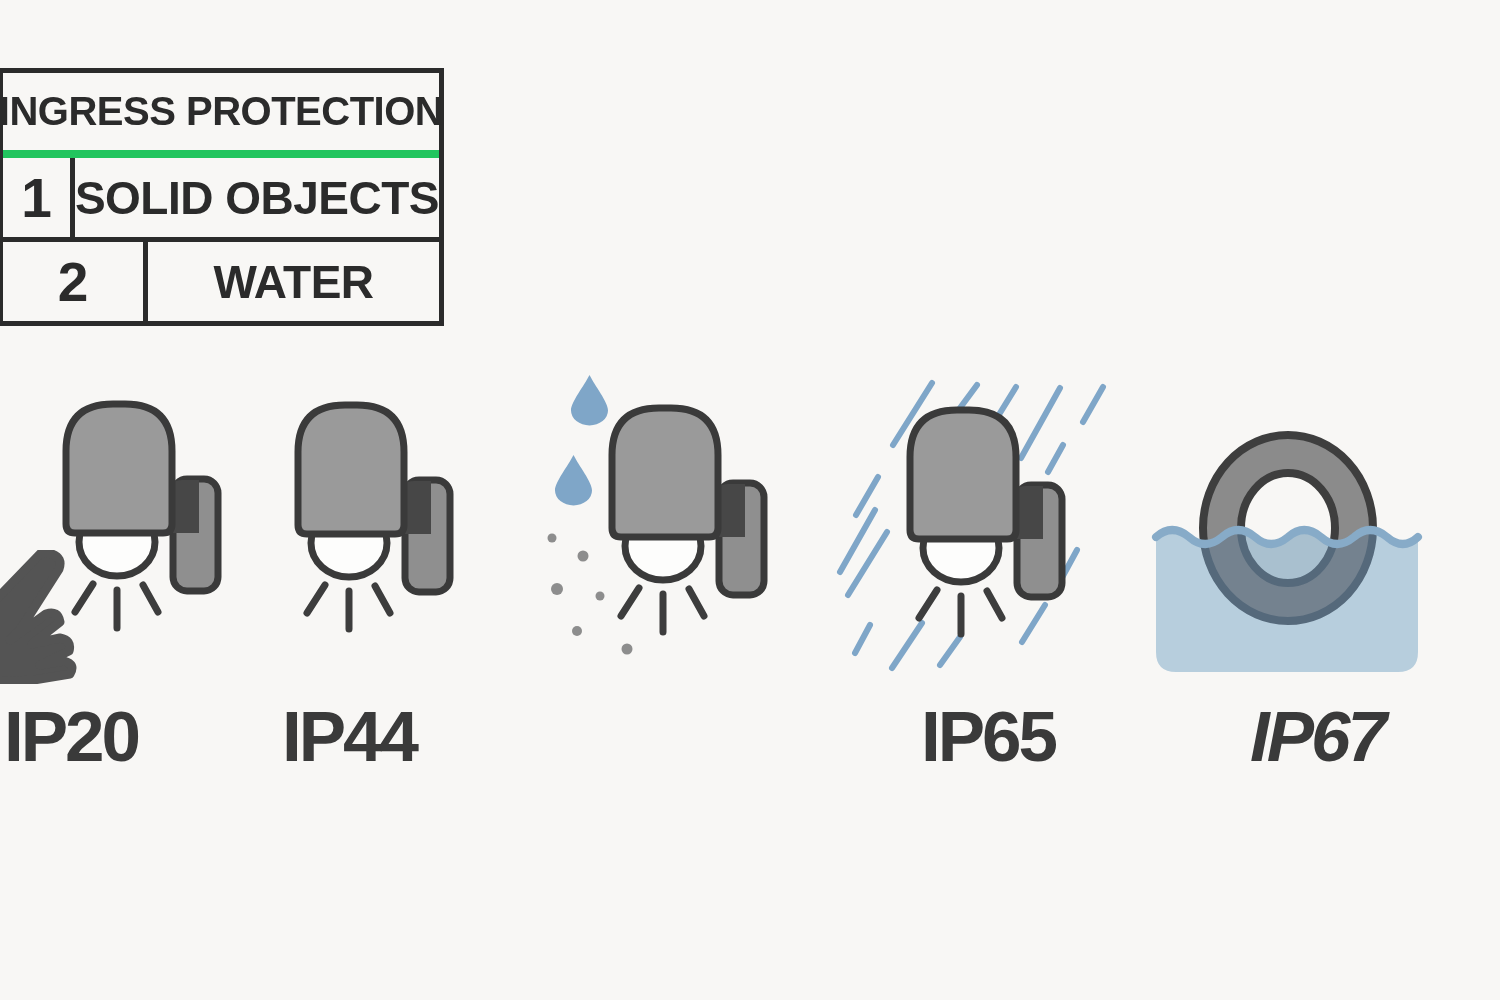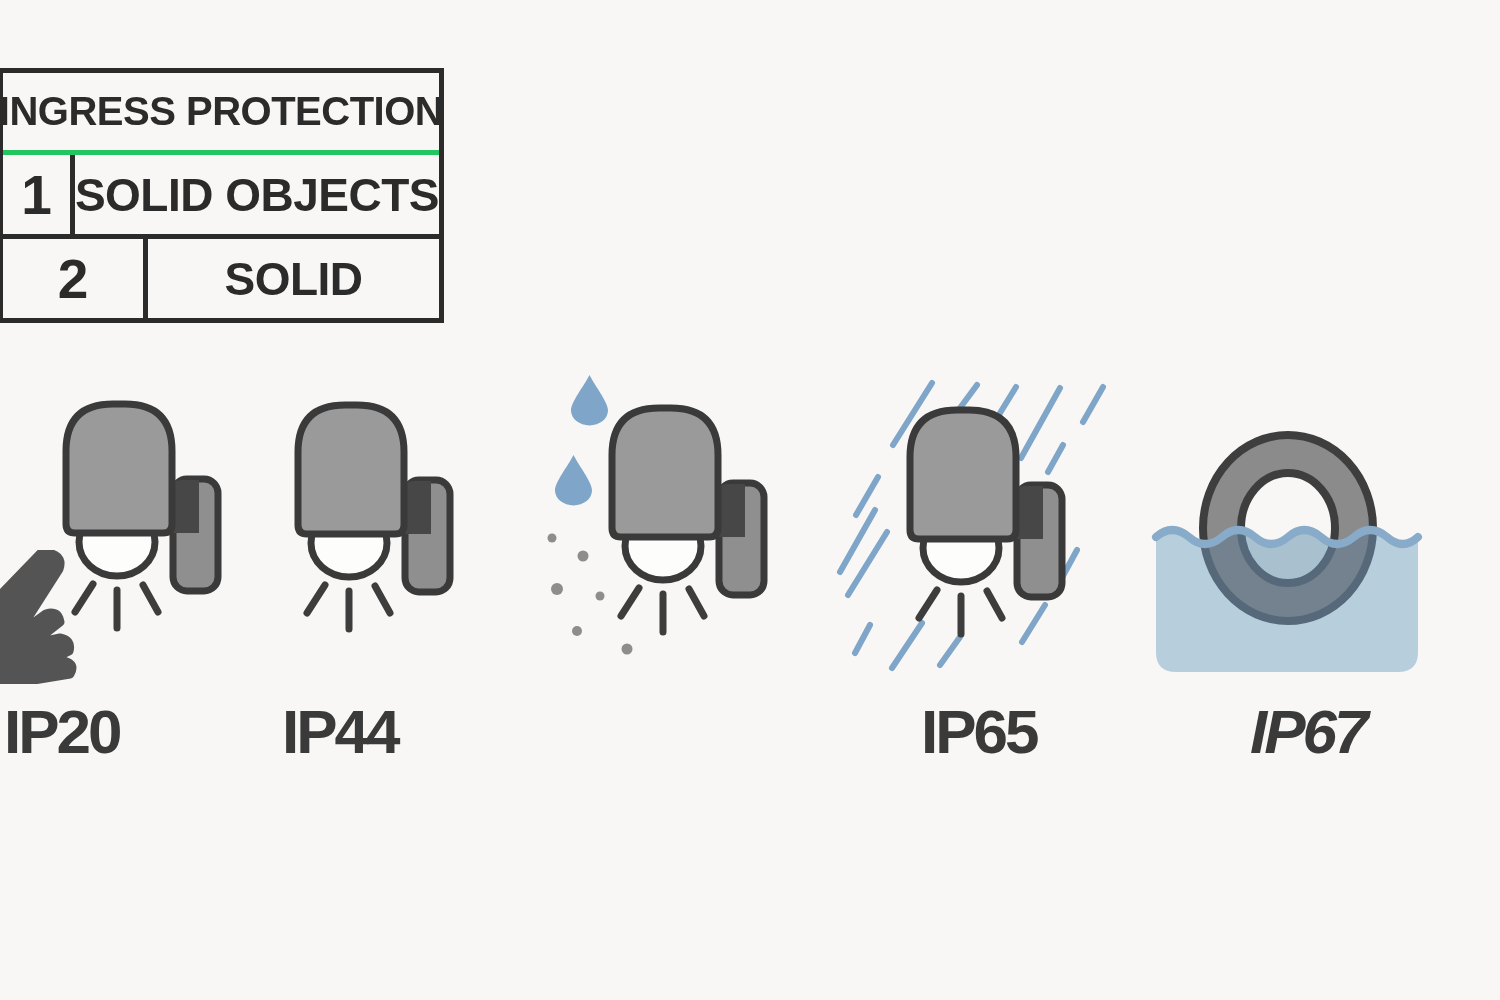--- a/index.html
+++ b/index.html
@@ -7,41 +7,41 @@
     position:relative; width:1500px; height:1000px;
     background:#f8f7f5; overflow:hidden;
     font-family:"Liberation Sans", sans-serif;
   }
   
   .ip-table{
     position:absolute; left:-2px; top:68px; width:446px;
     box-sizing:border-box; border:5px solid #2b2b2b; color:#2b2b2b;
   }
   .ip-table .t-header{
-    height:77px; border-bottom:5px solid #22c55e;
+    height:77px; border-bottom:8px solid #22c55e;
     display:flex; align-items:center; justify-content:center;
     font-size:40px; font-weight:bold; letter-spacing:-0.5px; white-space:nowrap;
   }
   .ip-table .t-row{ display:flex; height:79px; }
   .ip-table .t-row + .t-row{ border-top:5px solid #2b2b2b; }
   .ip-table .t-digit{
     width:145px; border-right:5px solid #2b2b2b; box-sizing:border-box;
     display:flex; align-items:center; justify-content:center;
     font-size:55px; font-weight:bold;
   }
   .ip-table .t-meaning{
     flex:1; display:flex; align-items:center; justify-content:center;
     font-size:46px; font-weight:bold; letter-spacing:-0.5px; white-space:nowrap;
   }
   
   .abs{ position:absolute; }
   
   .ip-label{
     position:absolute; top:701px; line-height:1;
-    font-size:62px; font-weight:bold; letter-spacing:-3px; color:#3a3a3a;
+    font-size:71px; font-weight:bold; letter-spacing:-3px; color:#3a3a3a;
     white-space:nowrap;
     text-align:center;
   }
   .lbl-ip20{ left:4px; }
   .lbl-ip44{ left:282px; }
   .lbl-ip54{ left:584px; }
   .lbl-ip65{ left:886px;margin-left:35px; }
   .lbl-ip67{ left:1250px;font-style:italic; }
 </style>
 </head>
@@ -63,21 +63,21 @@
   </svg>
 
   <div class="ip-table">
     <div class="t-header">INGRESS PROTECTION</div>
     <div class="t-row">
       <div class="t-digit">1</div>
       <div class="t-meaning">SOLID OBJECTS</div>
     </div>
     <div class="t-row">
       <div class="t-digit">2</div>
-      <div class="t-meaning">SOLID</div>
+      <div class="t-meaning">WATER</div>
     </div>
   </div>
 
   <svg class="abs" style="left:62px; top:400px" width="162" height="235" viewBox="0 0 162 235">
     <use href="#lamp-shape"></use>
   </svg>
   <svg class="abs" style="left:0px; top:550px" width="82" height="134" viewBox="0 0 82 134">
     <path d="M52 4 Q63 8 59 19 L20 80 L10 90 L46 64 Q58 60 60 72 L32 94
              L60 88 Q72 90 69 101 L40 115 L64 111 Q76 114 70 124 L34 130
              L-12 132 L-12 58 L42 2 Z" fill="#545454" stroke="#545454" stroke-width="9" stroke-linejoin="round"></path>

